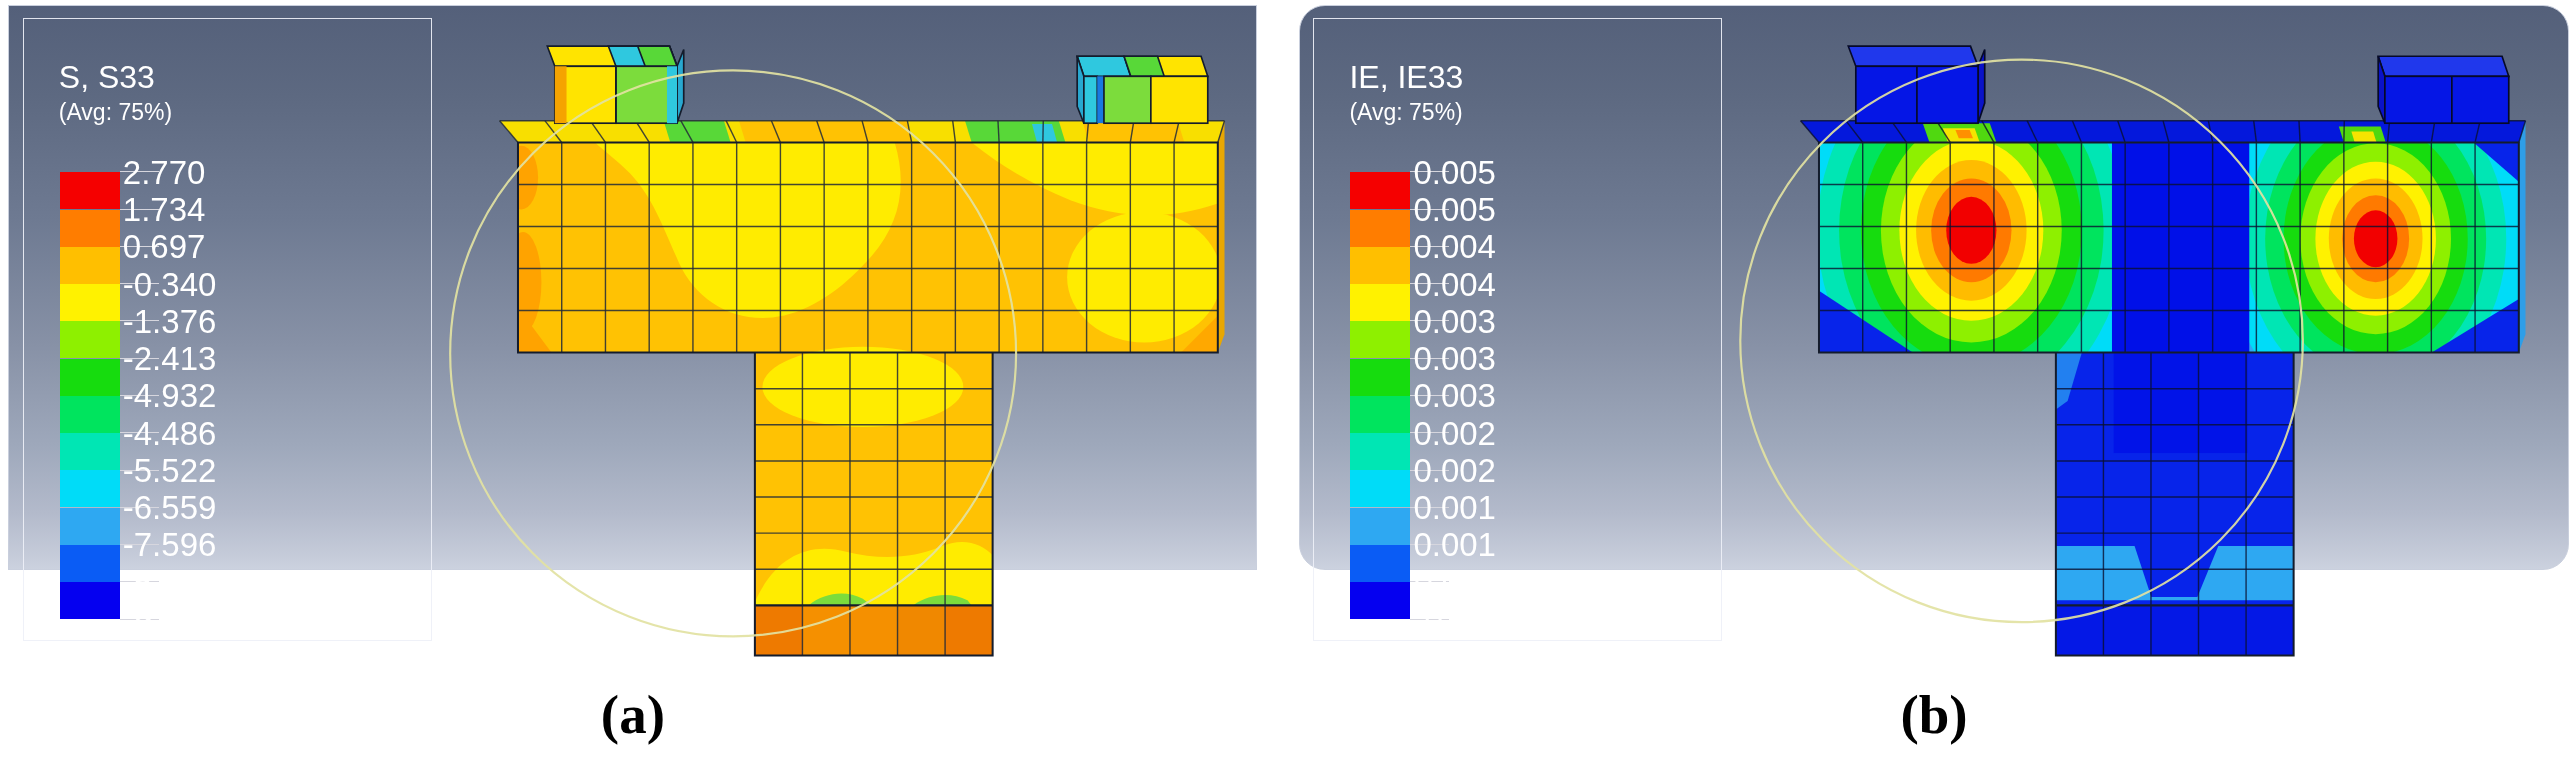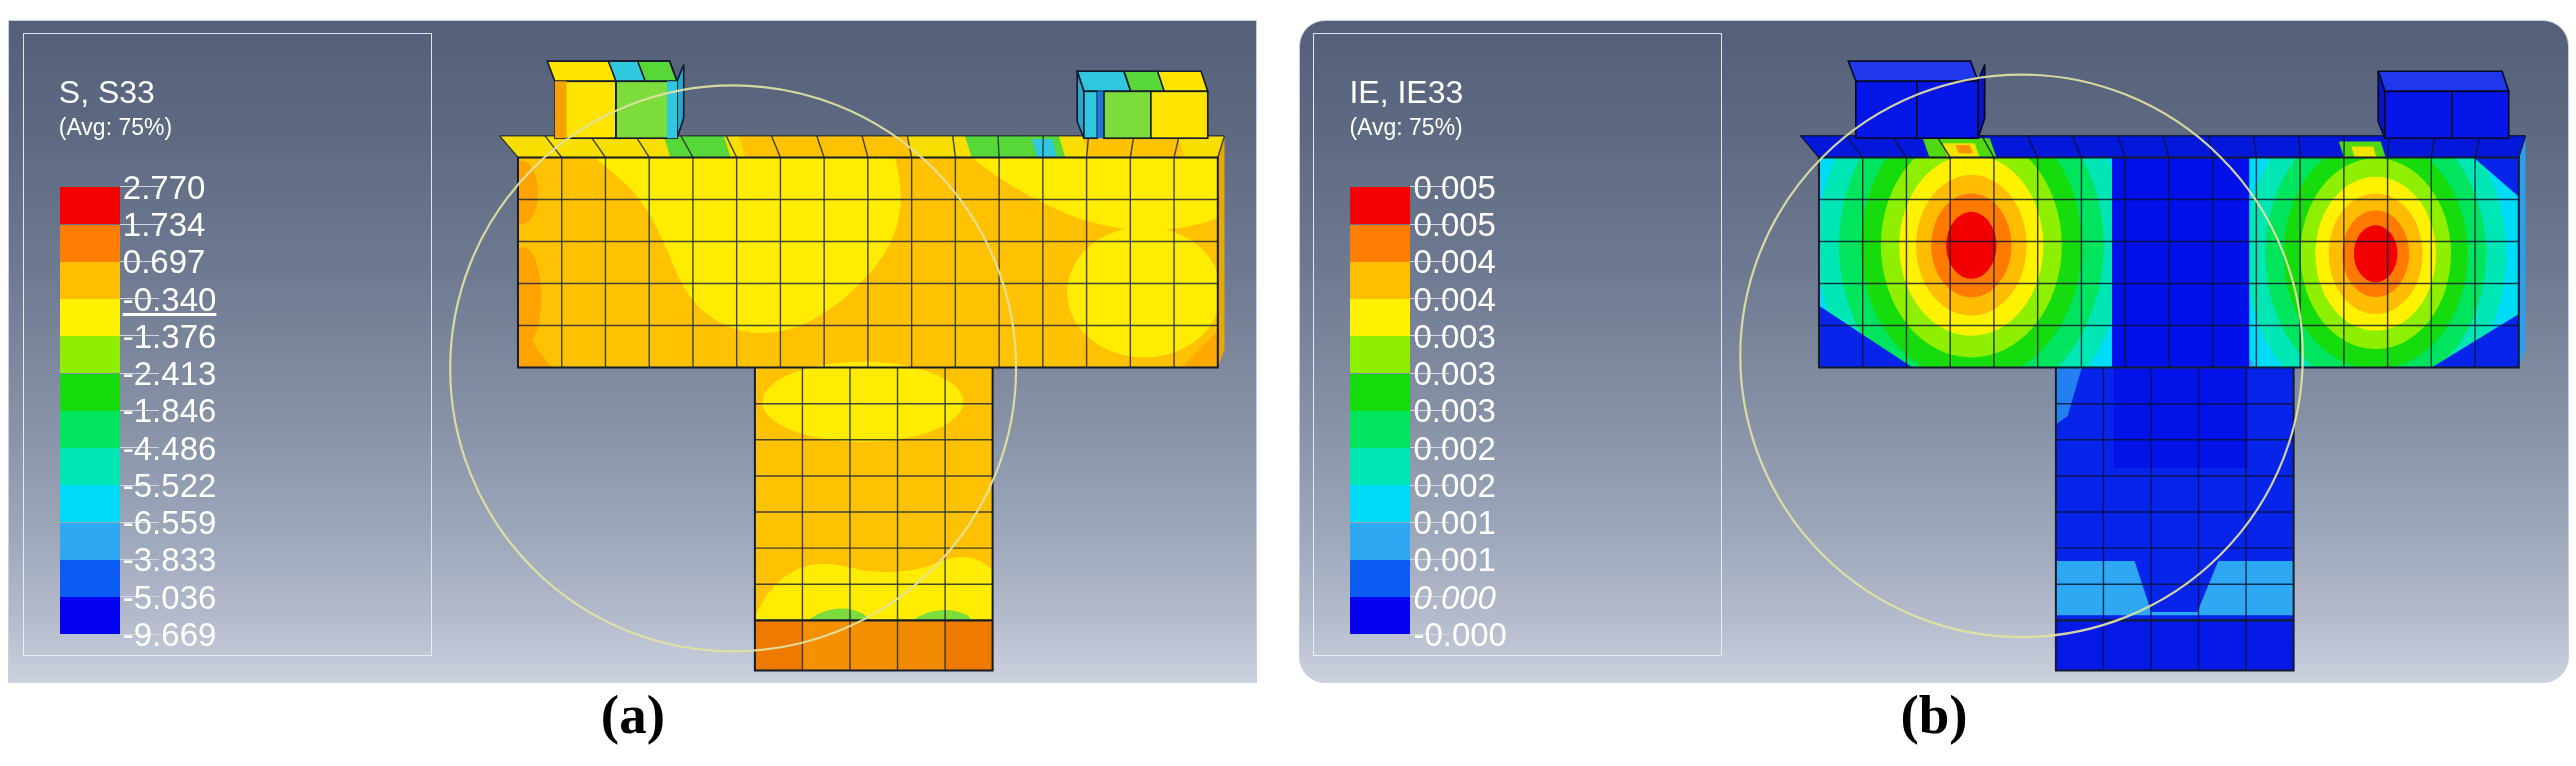--- a/index.html
+++ b/index.html
@@ -1,18 +1,18 @@
 <!DOCTYPE html>
 <html style="font-size:13.4px"><head>
 <meta charset="utf-8">
 <style>
   html,body{margin:0;padding:0;background:#ffffff;}
   .page{position:relative;width:2576px;height:766px;background:#ffffff;overflow:hidden;
         font-family:"Liberation Sans",sans-serif;}
-  .panel{position:absolute;top:20px;height:663px;border:0.8px solid #c9cfdd;box-sizing:border-box;
+  .panel{position:absolute;top:5px;height:565px;border:0.8px solid #c9cfdd;box-sizing:border-box;
          background:linear-gradient(180deg,#54607a 0%,#5d6981 16%,#6e7a92 38%,#8791a6 60%,
                     #9ea8bb 78%,#b3bacb 90%,#c6ccda 98%,#ccd2df 100%);}
   .panel-a{left:8.4px;width:1249px;}
   .panel-b{left:1299px;width:1270px;border-radius:26px;}
   svg.model{position:absolute;left:0;top:0;width:1249px;height:663px;}
   .panel-b svg.model{left:10px;}
   .legend{position:absolute;left:13.4px;top:11.7px;width:409px;height:623px;
           border:1.7px solid rgba(238,240,247,0.92);box-sizing:border-box;}
   .legend-title{position:absolute;left:35px;top:40px;font-size:32px;color:#ffffff;white-space:nowrap;}
   .legend-sub{position:absolute;left:35px;top:80px;font-size:23px;color:#ffffff;white-space:nowrap;}
@@ -172,35 +172,35 @@
           <div class="swatch" style="top: 489px; height: 37px; background: rgb(46, 168, 242);"></div>
           <div class="swatch" style="top: 526px; height: 37px; background: rgb(10, 92, 245);"></div>
           <div class="swatch" style="top: 563px; height: 37px; background: rgb(5, 0, 240);"></div>
           <div class="tick" style="top: 152px;"></div>
           <div class="cbval" style="top: 135px;">2.770</div>
           <div class="tick" style="top: 190px;"></div>
           <div class="cbval" style="top: 172px;">1.734</div>
           <div class="tick" style="top: 227px;"></div>
           <div class="cbval" style="top: 209px;">0.697</div>
           <div class="tick" style="top: 264px;"></div>
-          <div class="cbval" style="top: 247px; text-decoration: underline;">-0.340</div>
+          <div class="cbval" style="top: 247px;">-0.340</div>
           <div class="tick" style="top: 301px;"></div>
           <div class="cbval" style="top: 284px;">-1.376</div>
           <div class="tick" style="top: 339px;"></div>
           <div class="cbval" style="top: 321px;">-2.413</div>
           <div class="tick" style="top: 376px;"></div>
-          <div class="cbval" style="top: 358px;">-1.846</div>
+          <div class="cbval" style="top: 358px;">-4.932</div>
           <div class="tick" style="top: 413px;"></div>
           <div class="cbval" style="top: 396px;">-4.486</div>
           <div class="tick" style="top: 451px;"></div>
           <div class="cbval" style="top: 433px;">-5.522</div>
           <div class="tick" style="top: 488px;"></div>
           <div class="cbval" style="top: 470px;">-6.559</div>
           <div class="tick" style="top: 525px;"></div>
-          <div class="cbval" style="top: 507px;">-3.833</div>
+          <div class="cbval" style="top: 507px;">-7.596</div>
           <div class="tick" style="top: 562px;"></div>
           <div class="cbval" style="top: 545px;">-5.036</div>
           <div class="tick" style="top: 600px;"></div>
           <div class="cbval" style="top: 582px;">-9.669</div>
         </div>
     </div>
   </div>
 
   <div class="panel panel-b">
     <svg class="model" viewBox="0 0 1492 792">

